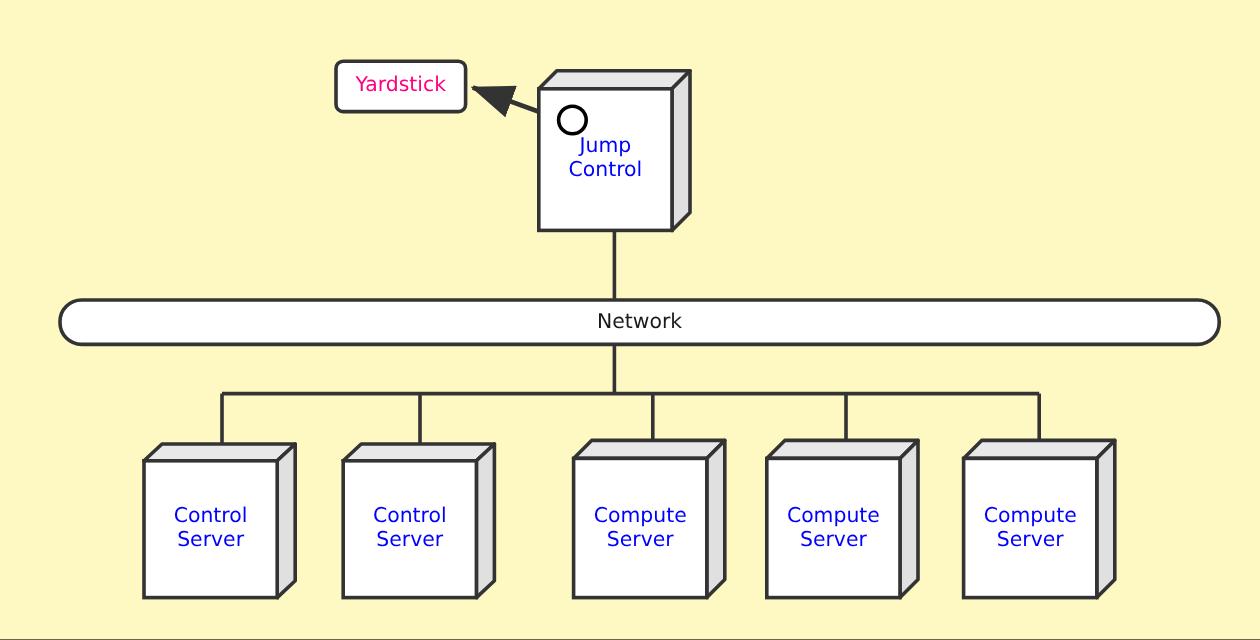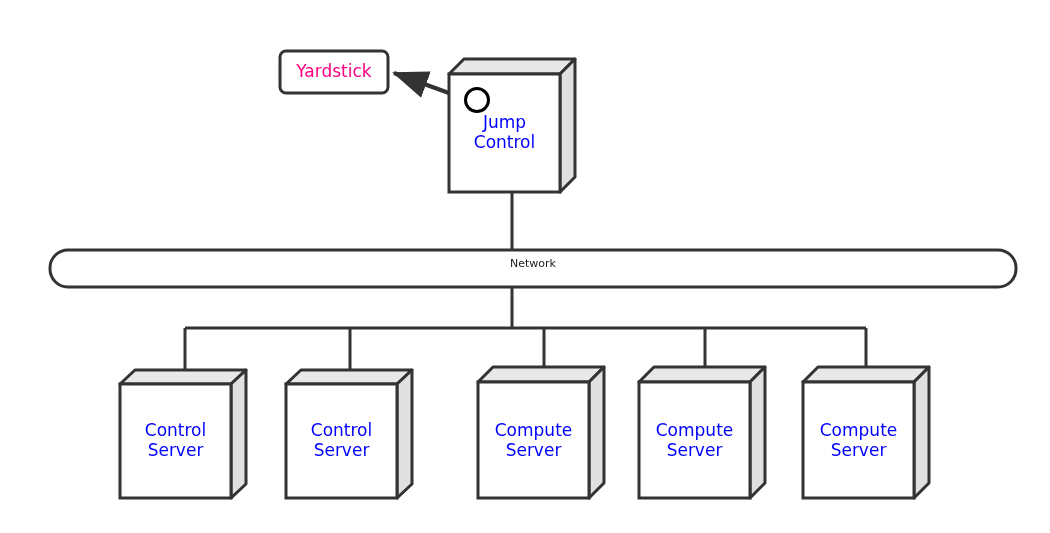--- a/index.html
+++ b/index.html
@@ -8,21 +8,21 @@
     padding: 0;
     background: #000000;
   }
   body {
     font-family: "DejaVu Sans", "Liberation Sans", sans-serif;
   }
   #stage {
     position: relative;
     width: 1050px;
     height: 533px;
-    background: #ffffff;
+    background: #fef9c3;
     overflow: hidden;
   }
   #svg-layer {
     position: absolute;
     left: 0;
     top: 0;
     width: 1050px;
     height: 533px;
   }
   .node-label {
@@ -35,21 +35,21 @@
   .server-label {
     color: #0000ff;
     font-size: 17px;
   }
   .yardstick-label {
     color: #ff0080;
     font-size: 17px;
   }
   .network-label {
     color: #1a1a1a;
-    font-size: 11px;
+    font-size: 17px;
   }
 </style>
 </head>
 <body>
 
 <div id="stage">
 
   <svg id="svg-layer" viewBox="0 0 1050 533" xmlns="http://www.w3.org/2000/svg">
     <defs>
       <marker id="arrowhead" markerWidth="9" markerHeight="7" refX="8.5" refY="3.5" orient="auto" markerUnits="strokeWidth">

